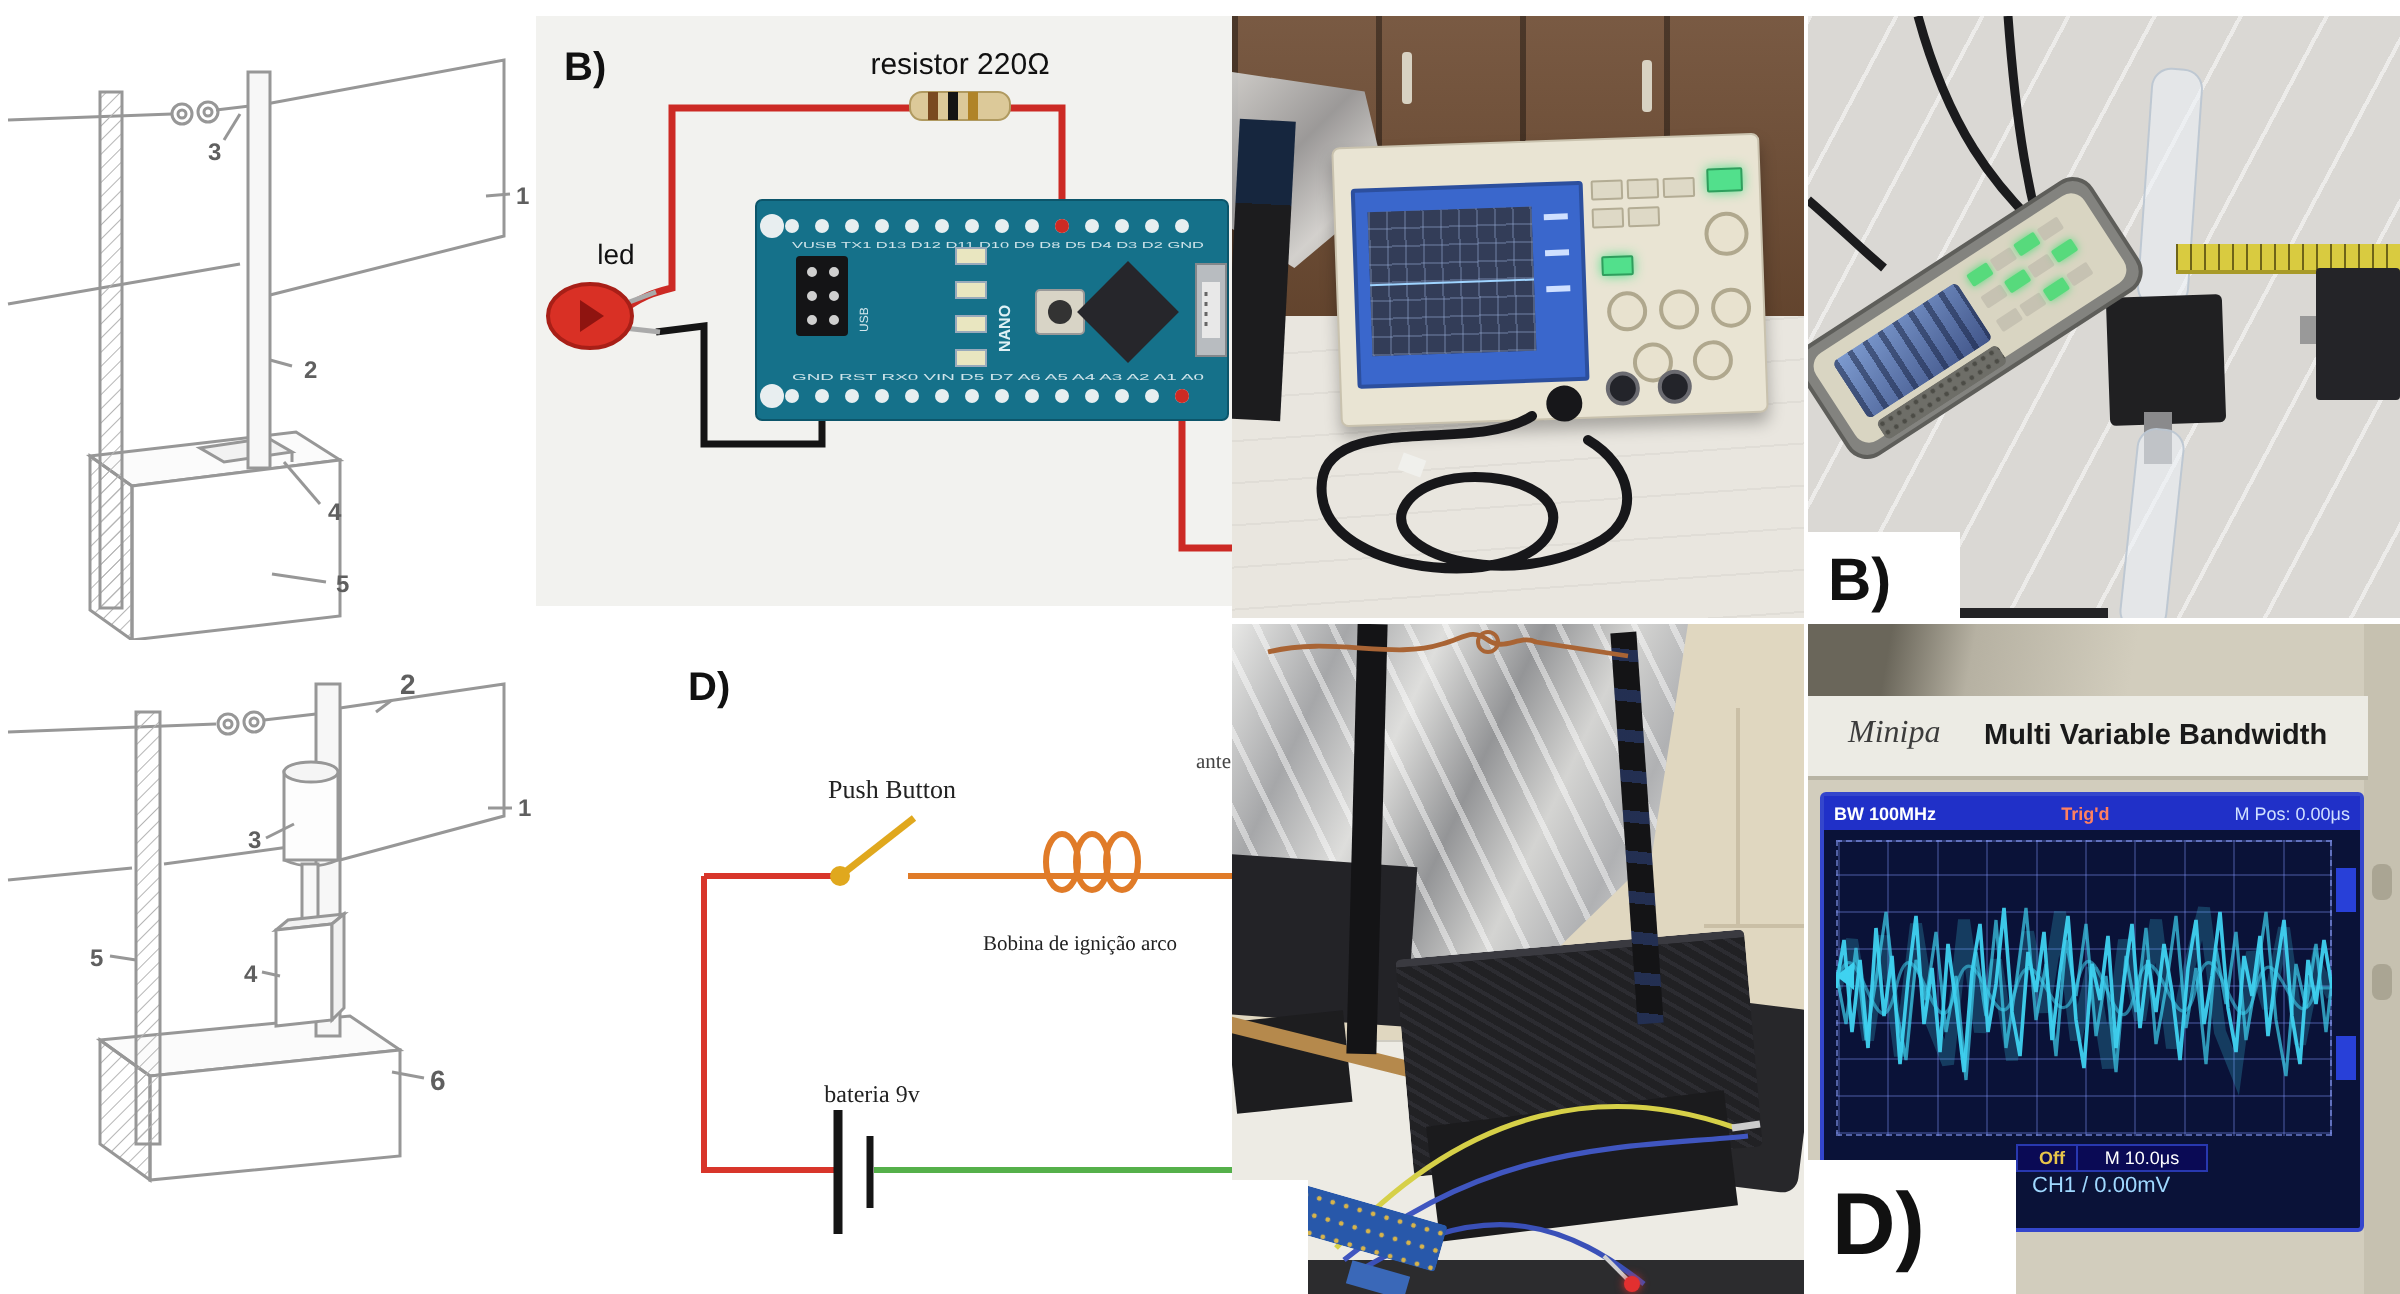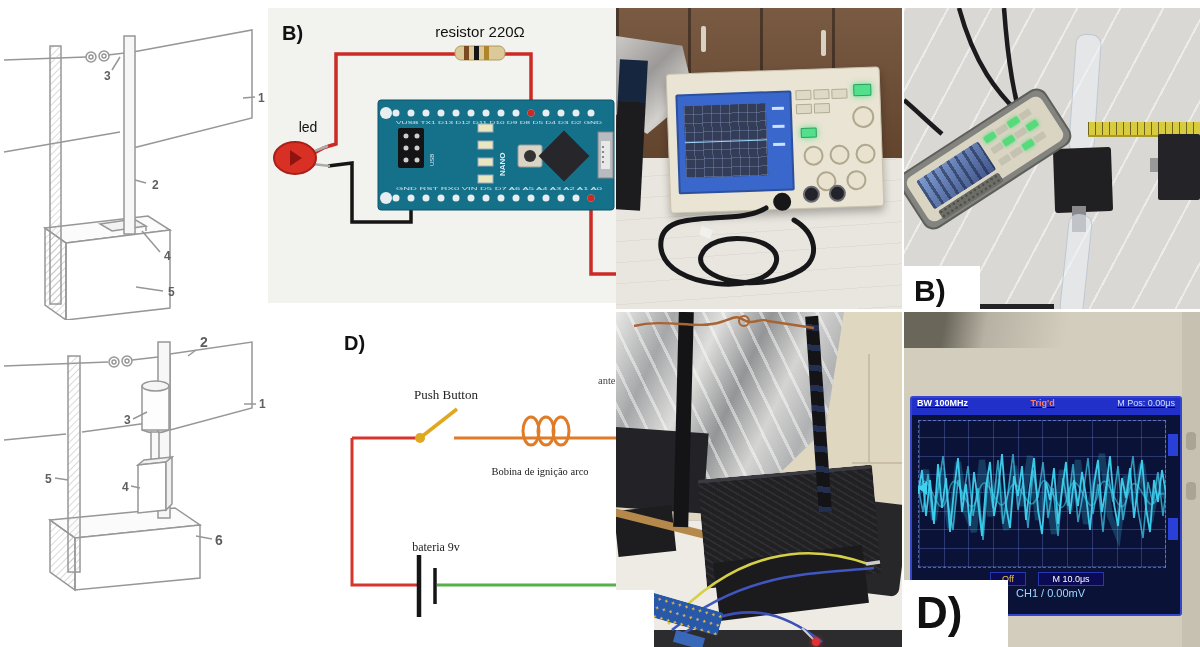--- a/index.html
+++ b/index.html
@@ -104,31 +104,31 @@
 
   
   .p4-top{left:0;top:0;width:296px;height:36px;
     background:linear-gradient(100deg,#6a665a 0 14%,#b6b1a2 28%,#d2cdbd 55%);}
   .p4-right{left:278px;top:0;width:18px;height:335px;background:#c6c1b0;}
   .p4-btn{left:282px;width:10px;height:18px;background:#aaa593;border-radius:4px;}
   .titlestrip{left:0;top:36px;width:280px;height:40px;background:#ecebe4;border-bottom:2px solid #b8b4a4;}
   .brand{left:20px;top:10px;font-family:"Liberation Serif",serif;font-style:italic;font-size:16px;color:#3c3c3c;}
   .mvb-title{left:88px;top:12px;font-weight:bold;font-size:14.5px;color:#1a1a1a;}
   .crt{left:6px;top:84px;width:268px;height:216px;background:#0a1238;border:2px solid #3446cc;border-radius:3px;}
-  .crt-header{left:0;top:0;width:100%;height:17px;background:#2030c8;display:flex;
-    justify-content:space-between;padding:0 5px;box-sizing:border-box;font-size:9px;text-decoration:underline;}
+  .crt-header{left:0;top:0;width:100%;height:17px;background:#2030c8;display:flex;align-items:center;
+    justify-content:space-between;padding:0 5px;box-sizing:border-box;font-size:9px;}
   .crt-bw{color:#fff;font-weight:bold;}
   .crt-trig{color:#ff8060;font-weight:bold;}
   .crt-pos{color:#d0e0ff;}
   .grid4{left:6px;top:22px;width:248px;height:148px;border:1px dashed rgba(140,160,255,.55);box-sizing:border-box;
     background-image:repeating-linear-gradient(90deg,rgba(130,150,255,.28) 0 1px,transparent 1px 24.7px),
                      repeating-linear-gradient(0deg,rgba(130,150,255,.28) 0 1px,transparent 1px 18.4px);}
   .crt-box{background:#0a0a55;border:1px solid #2838b0;color:#fff;font-size:9px;line-height:12px;
     text-align:center;height:12px;}
-  .crt-off{left:78px;top:174px;width:34px;color:#e8c64a;font-weight:normal;}
+  .crt-off{left:96px;top:174px;width:34px;color:#e8c64a;font-weight:bold;}
   .crt-tb{left:126px;top:174px;width:64px;}
   .crt-ch{left:104px;top:189px;font-size:11px;color:#9fd8ff;}
   .side-tab{left:256px;width:10px;height:22px;background:#2840d8;}
   #label-d4{left:0;top:268px;width:104px;height:67px;font-size:44px;padding:8px 0 0 12px;box-sizing:border-box;}
 </style>
 </head>
 <body>
 
 <div id="canvas">
 
@@ -416,20 +416,24 @@
     <div class="abs p3-whitebox">
       
     </div>
   </div>
 
   <div class="abs photo" id="photo4">
     <div class="abs p4-top"></div>
     <div class="abs p4-right"></div>
     <div class="abs p4-btn" style="top:120px;"></div>
     <div class="abs p4-btn" style="top:170px;"></div>
+    <div class="abs titlestrip">
+      <div class="abs brand">Minipa</div>
+      <div class="abs mvb-title">Multi Variable Bandwidth</div>
+    </div>
     <div class="abs crt">
       <div class="abs crt-header">
         <span class="crt-bw">BW 100MHz</span>
         <span class="crt-trig">Trig'd</span>
         <span class="crt-pos">M Pos: 0.00μs</span>
       </div>
       <div class="abs grid4"></div>
       <svg class="abs" style="left:6px;top:22px;" width="248" height="148" viewBox="0 0 248 148">
         <polygon points="0,68 9,61 9,75" fill="#3fd2f0"></polygon>
         <g stroke="#3fd2f0" fill="none">

